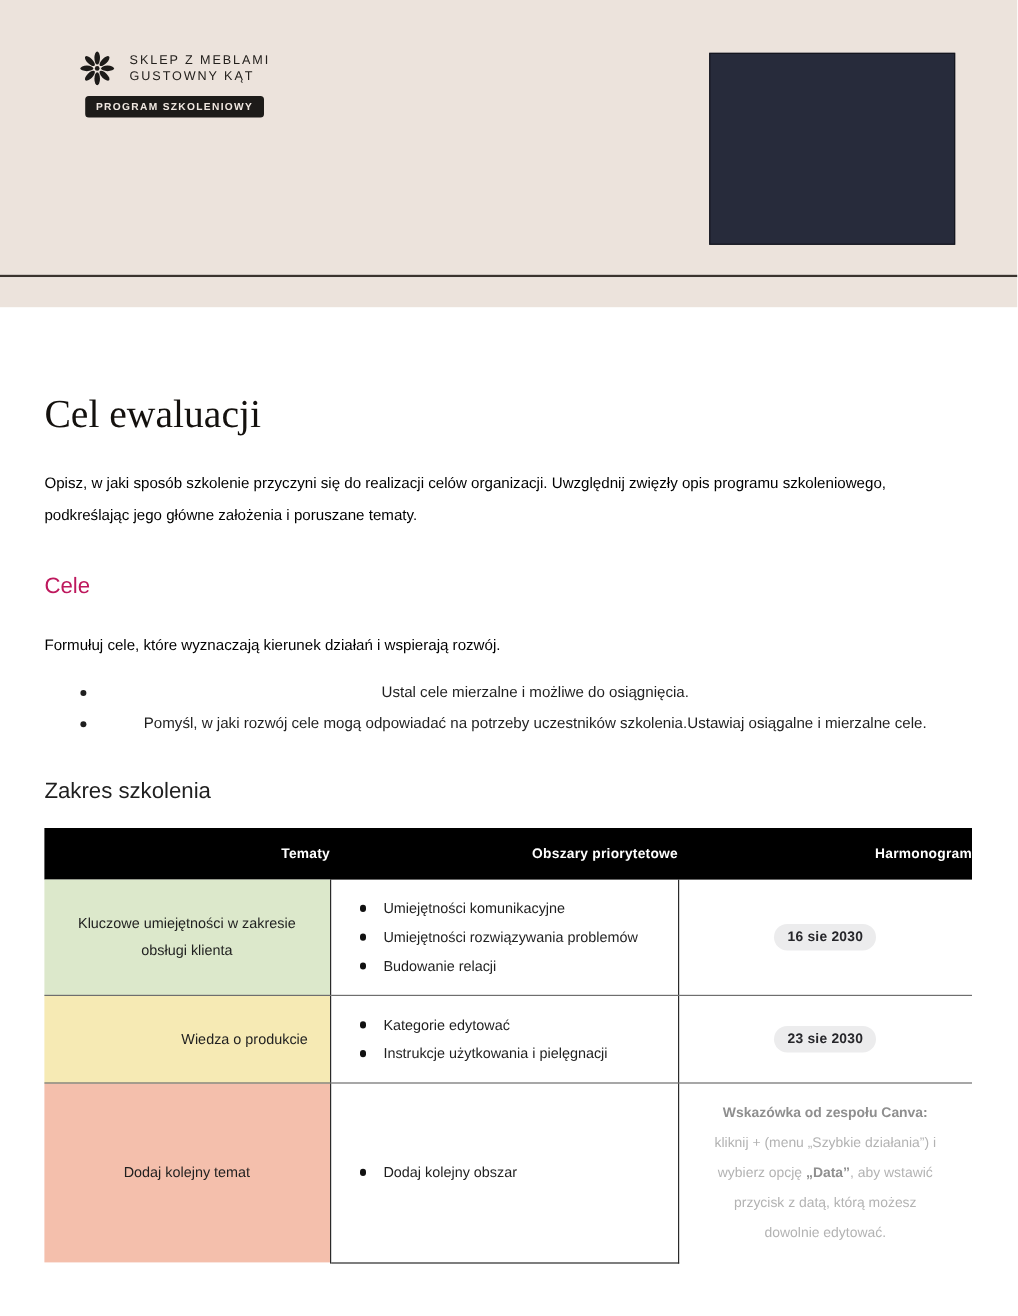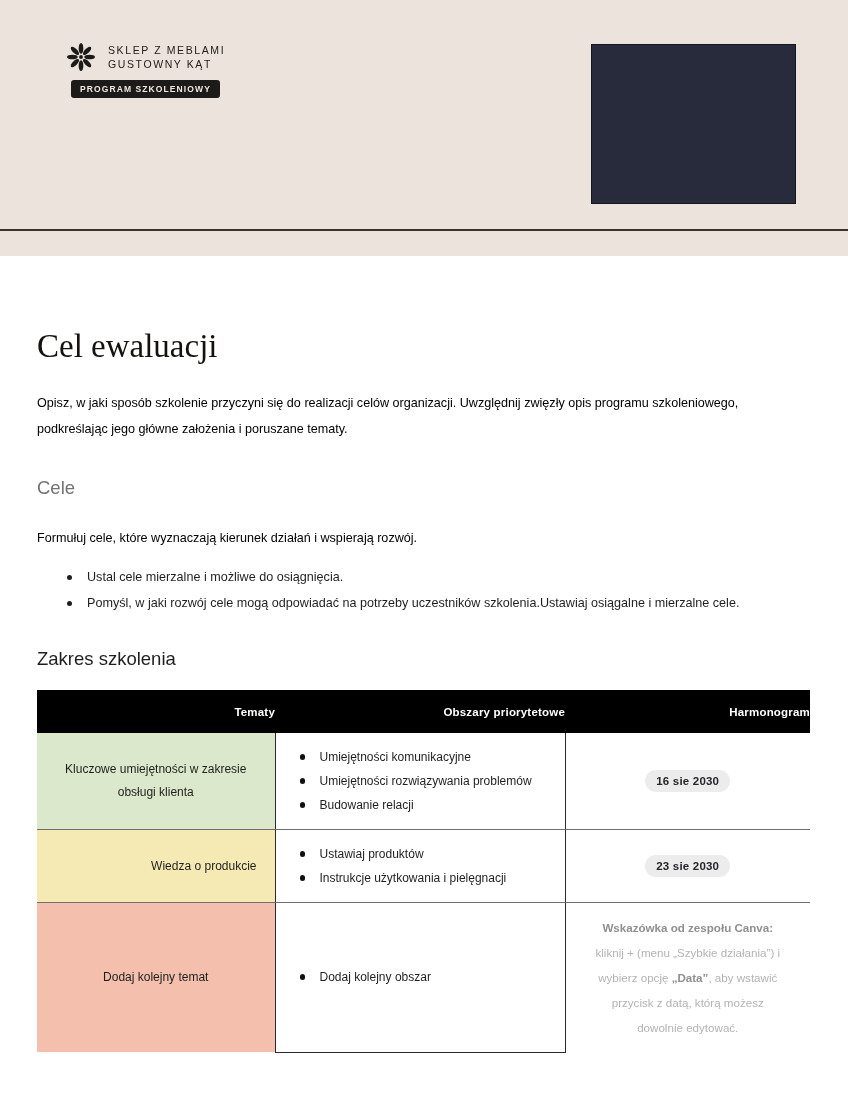--- a/index.html
+++ b/index.html
@@ -62,27 +62,27 @@
     margin:70px 0 0 37px;
     font-family:"Liberation Serif", serif;
     font-size:33px; line-height:40px; color:#14110e; font-weight:400;
   }
   .para {
     margin:24px 37px 0 37px; max-width:745px;
     font-size:12.6px; line-height:26px; color:#000000;
   }
   .h2 {
     margin:33px 0 0 37px;
-    font-size:18.5px; line-height:26px; color:#737373; font-weight:400;
+    font-size:18.5px; line-height:26px; color:#be185d; font-weight:400;
   }
   .h2b {
     margin:30px 0 0 37px;
     font-size:18.5px; line-height:26px; color:#1f1f1f; font-weight:400;
   }
-  ul.bullets { margin:14px 37px 0 65px; max-width:740px; list-style:none; }
+  ul.bullets { margin:14px 37px 0 65px; max-width:740px; list-style:none;text-align:center; }
   ul.bullets li {
     position:relative; font-size:12.6px; line-height:25px; color:#1f1f1f;
     padding-left:22px; margin-bottom:1px;
   }
   ul.bullets li::before {
     content:""; position:absolute; left:2px; top:10px;
     width:5px; height:5px; border-radius:50%; background:#1f1f1f;
   }
 
   
@@ -216,21 +216,21 @@
             </td>
             <td class="cell-sched">
               <span class="date-pill">16 sie 2030</span>
             </td>
           </tr>
 
           <tr>
             <td class="cell-topic bg-yellow sep">Wiedza o produkcie</td>
             <td class="cell-areas">
               <ul>
-                <li>Ustawiaj produktów</li>
+                <li>Kategorie edytować</li>
                 <li>Instrukcje użytkowania i pielęgnacji</li>
               </ul>
             </td>
             <td class="cell-sched">
               <span class="date-pill">23 sie 2030</span>
             </td>
           </tr>
 
           <tr>
             <td class="cell-topic bg-pink">Dodaj kolejny temat</td>

